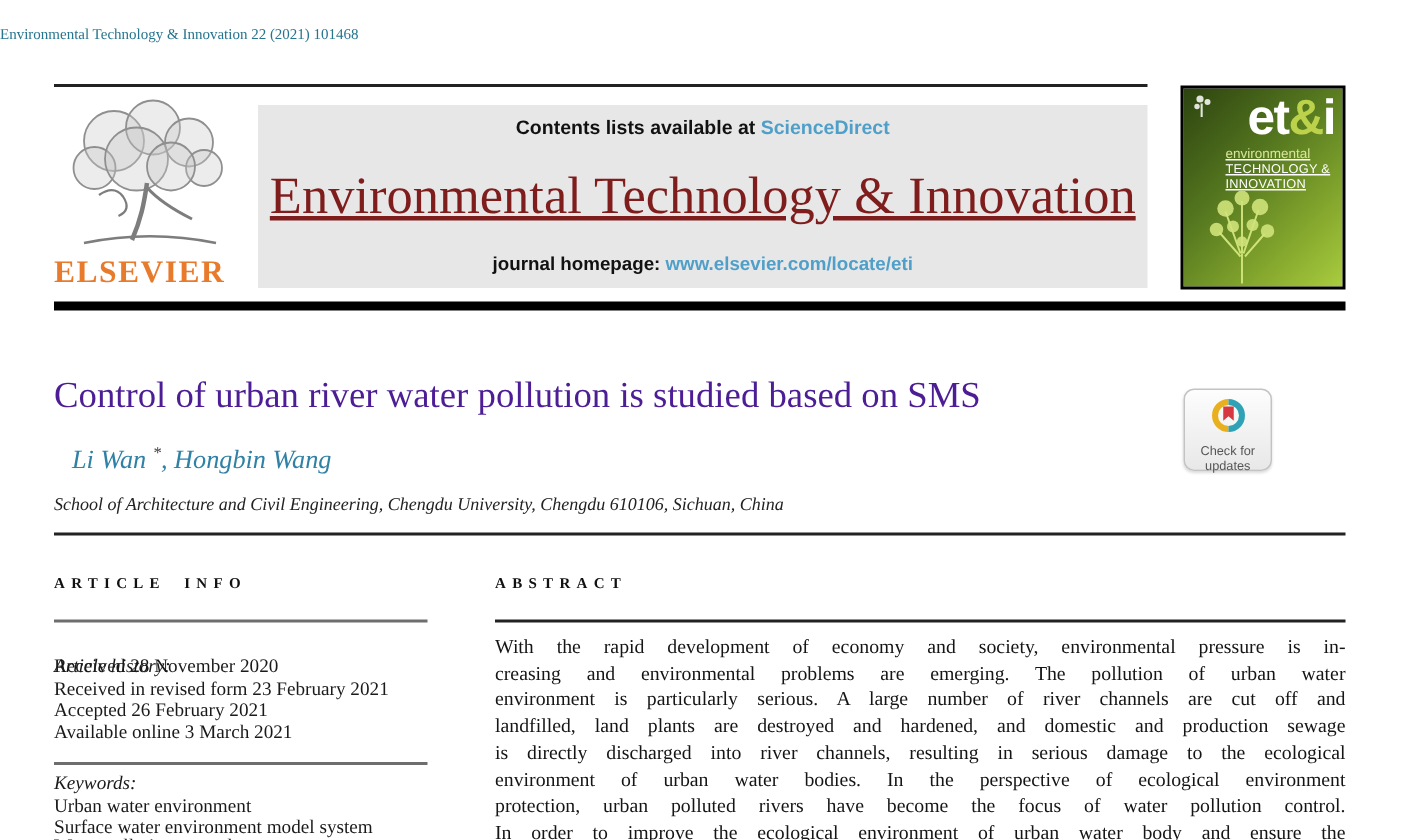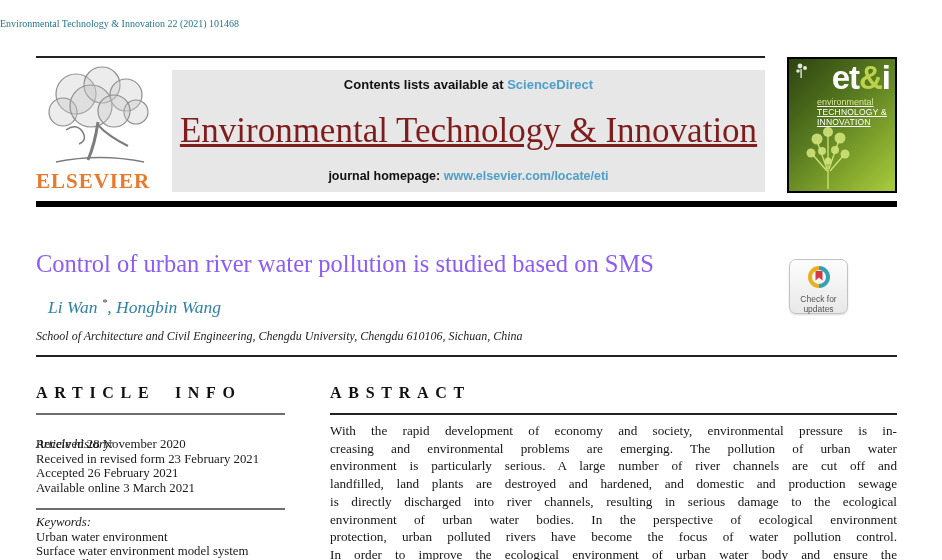--- a/index.html
+++ b/index.html
@@ -33,31 +33,31 @@
   .cover{left:787px;top:57px;width:110px;height:136px;border:2px solid #000;box-sizing:border-box;
          background:linear-gradient(135deg,#2c430f 0%,#55771f 40%,#86a92e 75%,#a9cc3e 100%);}
   .cover-masthead{position:absolute;top:0px;right:5px;font-family:"Liberation Sans",sans-serif;
                   font-weight:bold;font-size:33px;color:#fff;letter-spacing:-1px;}
   .cover-amp{color:#bcd24a;}
   .cover-sub{position:absolute;right:6px;text-align:left;width:72px;
              font-family:"Liberation Sans",sans-serif;color:#fff;line-height:10px;}
   .cover-sub .s1{color:#d8e69a;font-size:9px;}
   .cover-sub .s2,.cover-sub .s3{font-size:8.5px;letter-spacing:0.2px;}
   
-  .title{left:36px;top:250px;width:740px;font-size:24.5px;color:#8b5cf6;}
+  .title{left:36px;top:250px;width:740px;font-size:24.5px;color:#4c1d95;}
   .authors{left:48px;top:296px;font-size:17.5px;color:#2f81a5;font-style:italic;}
   .authors sup{font-size:11px;color:#444;}
   .affiliation{left:36px;top:329px;font-size:12px;font-style:italic;color:#222;}
   
   .badge{left:789px;top:259px;width:57px;height:53px;border:1px solid #c3c3c3;border-radius:7px;
          background:linear-gradient(#fdfdfd,#e8e8e8);box-shadow:0 1px 2px rgba(0,0,0,0.15);
          text-align:center;cursor:pointer;}
   .badge-text{font-family:"Liberation Sans",sans-serif;font-size:8.5px;color:#555;line-height:9.5px;margin-top:1px;}
   
-  .section-heading{font-size:16px;font-weight:bold;letter-spacing:0.42em;word-spacing:0.55em;color:#111;}
+  .section-heading{font-size:10px;font-weight:bold;letter-spacing:0.42em;word-spacing:0.55em;color:#111;}
   .ai-heading{left:36px;top:384px;}
   .ab-heading{left:330px;top:384px;}
   .ai-label{font-style:italic;font-size:12.8px;}
   .ai-history-label{left:36px;top:421px;margin-top:16px;}
   .ai-history{left:36px;top:437px;width:260px;font-size:12.8px;line-height:14.6px;}
   .ai-kw-label{left:36px;top:515px;}
   .ai-keywords{left:36px;top:530px;width:280px;font-size:12.8px;line-height:14.2px;}
   .kw-partial{position:absolute;left:36px;top:557px;width:280px;font-size:12.8px;}
   .abstract{left:330px;top:422px;width:567px;font-size:13.2px;line-height:17.7px;color:#151515;}
   .abstract .jline{text-align:justify;text-align-last:justify;}

